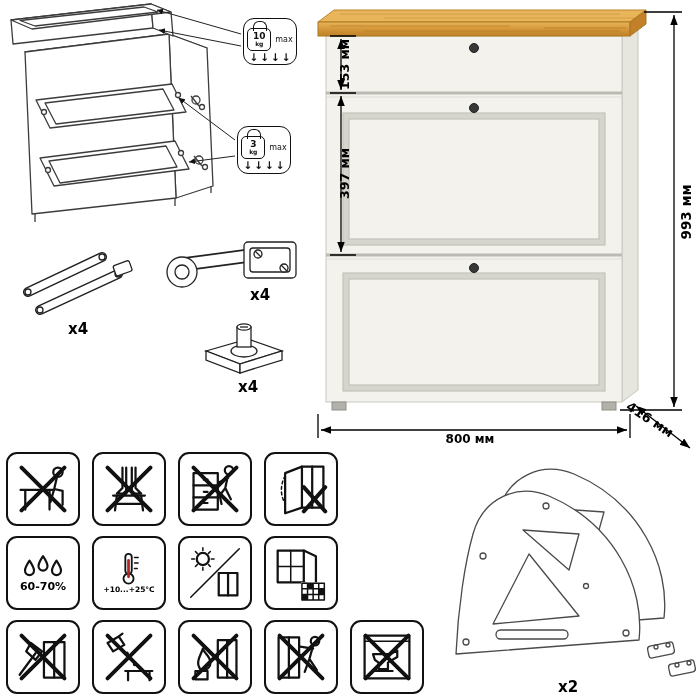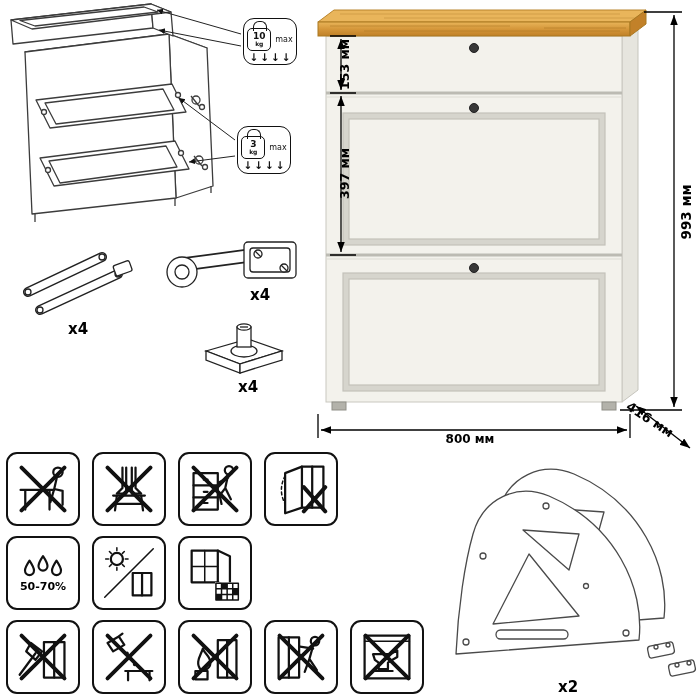--- a/index.html
+++ b/index.html
@@ -261,21 +261,30 @@
       </div>
     </div>
 
     <div class="picto-row">
       <div class="picto">
         <svg viewBox="0 0 60 28" style="width:54px;height:26px">
           <path d="M15 7 C19 13 20 15 20 18 A5 5 0 1 1 10 18 C10 15 11 13 15 7 Z"></path>
           <path d="M30 2 C34 8 35 10 35 13 A5 5 0 1 1 25 13 C25 10 26 8 30 2 Z"></path>
           <path d="M45 7 C49 13 50 15 50 18 A5 5 0 1 1 40 18 C40 15 41 13 45 7 Z"></path>
         </svg>
-        <div class="plabel" style="font-size:11px">50-70%</div>
+        <div class="plabel" style="font-size:11px">60-70%</div>
+      </div>
+      <div class="picto">
+        <svg viewBox="0 0 30 36" style="width:28px;height:33px">
+          <rect x="11" y="2" width="7" height="22" rx="3.5" stroke-width="2"></rect>
+          <circle cx="14.5" cy="29" r="5.5" stroke-width="2"></circle>
+          <line class="red" x1="14.5" y1="9" x2="14.5" y2="27"></line>
+          <path class="thin" d="M21 6 h4 M21 12 h4 M21 18 h3"></path>
+        </svg>
+        <div class="plabel" style="font-size:7.5px">+10...+25°C</div>
       </div>
       <div class="picto">
         <svg viewBox="0 0 60 60">
           <path class="thin" d="M4 56 L56 4" stroke-width="2"></path>
           <circle cx="17" cy="15" r="6.5"></circle>
           <path class="thin" d="M17 3 V6 M17 24 V27 M5 15 H8 M26 15 H29 M9 7 l2 2 M23 21 l2 2 M9 23 l2 -2 M23 9 l2 -2" stroke-width="2"></path>
           <rect x="34" y="30" width="20" height="24"></rect>
           <path d="M44 30 V54"></path>
         </svg>
       </div>

